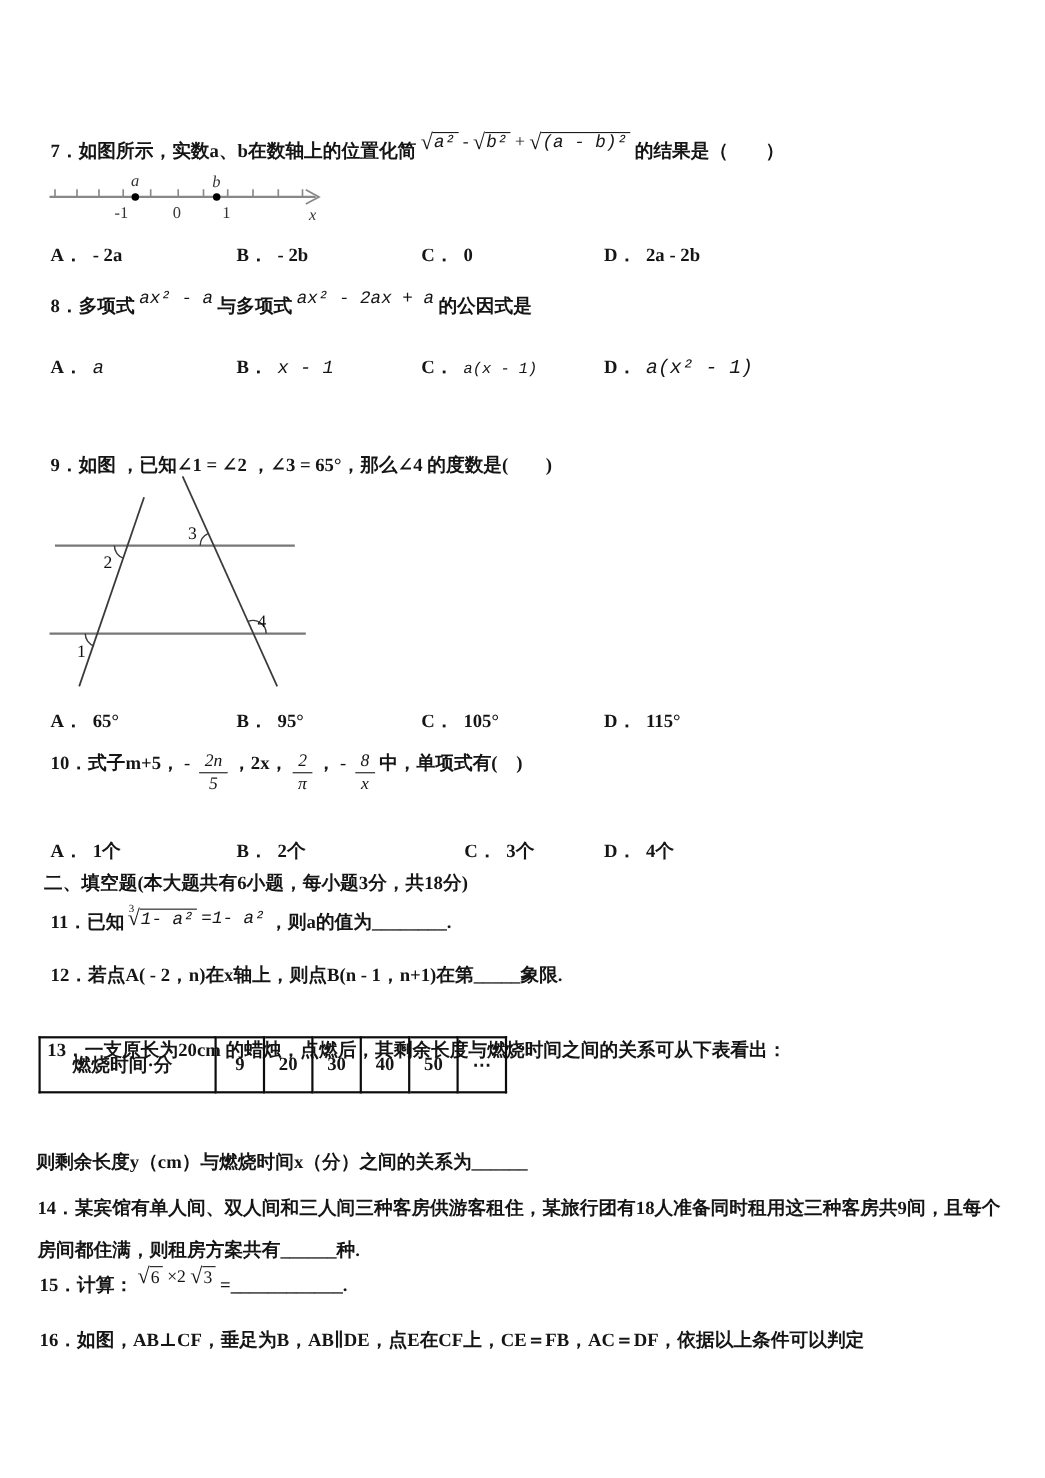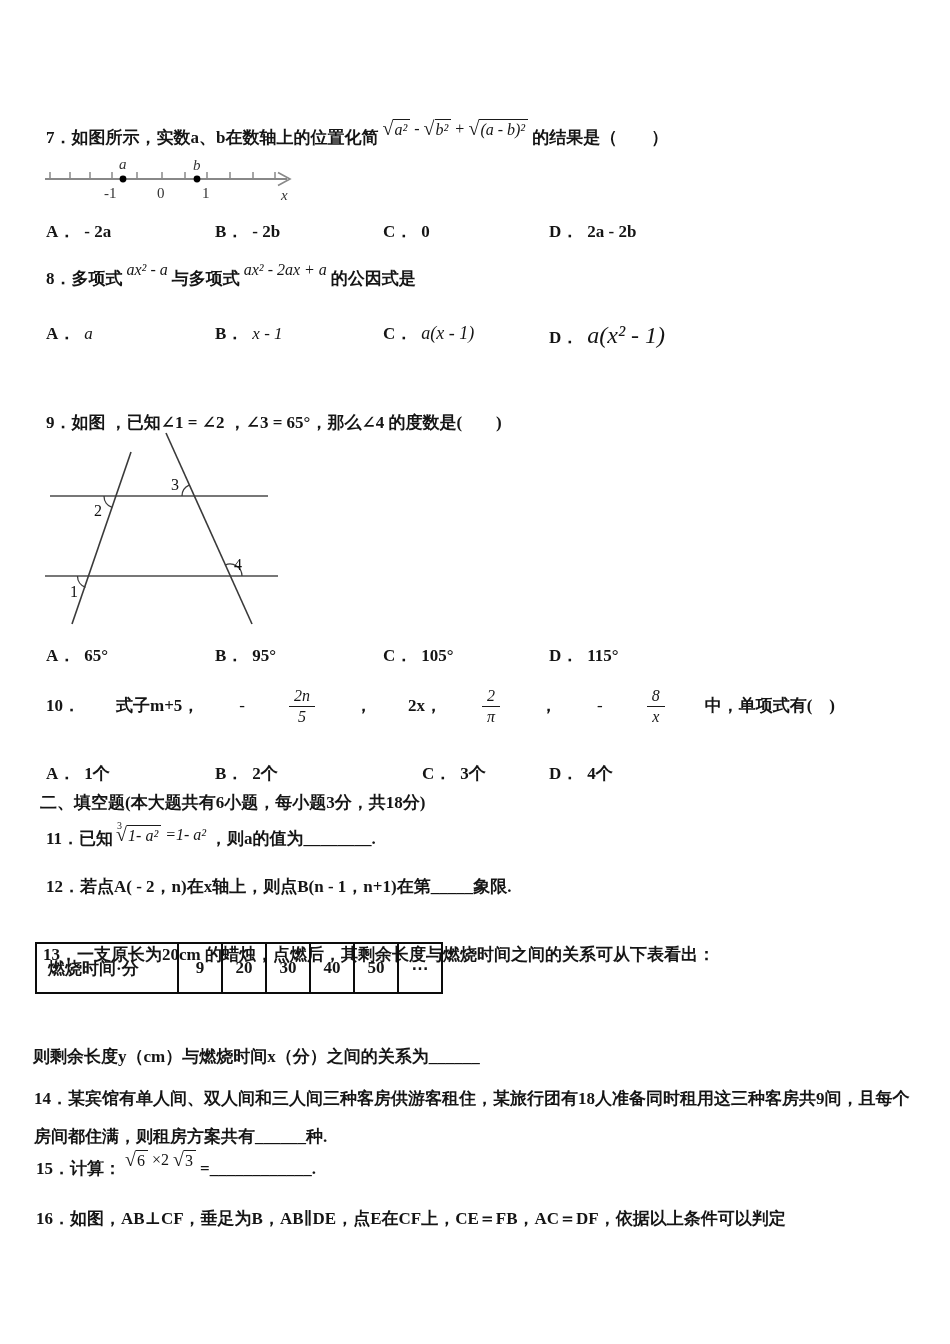--- a/index.html
+++ b/index.html
@@ -7,34 +7,34 @@
     width:950px;height:1344px;position:relative;background:#ffffff;
     font-family:"Liberation Serif","DejaVu Serif",serif;color:#151515;
     overflow:hidden;
   }
   .line{position:absolute;left:46px;white-space:nowrap;}
   .q{font-weight:700;font-size:17px;line-height:1.35;}
   .wrap{white-space:normal;}
   .opt-row{position:absolute;left:0;width:950px;height:26px;}
   .opt{position:absolute;font-weight:700;font-size:17px;white-space:nowrap;}
   .opt .ol{margin-right:9px;}
-  .m{font-style:italic;font-weight:400;}
+  .m{font-style:italic;font-weight:400;font-family:Liberation Mono, monospace;}
   .op{margin:0 4px;font-style:normal;font-weight:400;}
   .raised{position:relative;top:-9px;display:inline-flex;align-items:center;font-size:16px;margin:0 4px;}
   .sqrt{display:inline-flex;align-items:flex-start;}
   .sg{font-style:normal;font-weight:400;font-size:1.25em;line-height:0.85;transform:translateY(1px);}
   .bd{border-top:1.4px solid #1a1a1a;padding:1px 3px 0 1px;font-weight:400;line-height:1.1;}
   .rootidx{font-style:normal;font-weight:400;font-size:10px;position:relative;top:-6px;margin-right:-6px;z-index:1;}
   .frac{display:inline-flex;flex-direction:column;align-items:center;font-style:italic;font-weight:400;line-height:1.1;margin:0 4px;font-size:16px;vertical-align:middle;}
   .frac .fn{border-bottom:1.5px solid #1a1a1a;padding:0 5px 1px;}
   .frac .fd{padding-top:1px;}
-  .vflex{display:flex;align-items:center;gap:36px;}
+  .vflex{display:flex;align-items:flex-start;}
   .ctable{position:absolute;left:35px;top:942px;border-collapse:collapse;}
   .ctable td{border:2px solid #0c0c0c;font-weight:700;font-size:17px;height:46px;text-align:center;}
-  .ctable td.lbl{width:128px;text-align:left;padding-left:11px;}
+  .ctable td.lbl{width:128px;text-align:left;padding-left:29px;}
   .ctable td.num{width:40px;}
   svg text{font-family:"Liberation Serif","DejaVu Serif",serif;}
 </style>
 </head>
 <body>
 
 <div class="line q" style="top:127px;">
   <span>7．</span><span>如图所示，实数a、b在数轴上的位置化简</span><span class="raised">
       <span class="sqrt">
         <span class="sg">√</span>
@@ -86,22 +86,22 @@
   <span class="opt" style="left:549px;"><span class="ol">D．</span><span class="ot">2a - 2b</span></span>
 </div>
 
 <div class="line q" style="top:268px;">
   <span>8．</span><span>多项式</span><span class="raised m">ax² - a</span><span>与多项式</span><span class="raised m">ax² - 2ax + a</span><span>的公因式是</span>
 </div>
 
 <div class="opt-row" style="top:322px;">
   <span class="opt" style="left:46px;"><span class="ol">A．</span><span class="ot m">a</span></span>
   <span class="opt" style="left:215px;"><span class="ol">B．</span><span class="ot m">x - 1</span></span>
-  <span class="opt" style="left:383px;"><span class="ol">C．</span><span class="ot m" style="font-size:18px;">a(x - 1)</span></span>
-  <span class="opt" style="left:549px;"><span class="ol">D．</span><span class="ot m" style="font-size:24px;">a(x² - 1)</span></span>
+  <span class="opt" style="left:383px;"><span class="ol">C．</span><span class="ot m" style="font-size:14px;">a(x - 1)</span></span>
+  <span class="opt" style="left:549px;"><span class="ol">D．</span><span class="ot m" style="font-size:18px;">a(x² - 1)</span></span>
 </div>
 
 <div class="line q" style="top:388px;margin-top:24px;">
   <span>9．</span><span>如图 ，已知∠1 = ∠2 ，∠3 = 65°，那么∠4 的度数是(　　)</span>
 </div>
 
 <svg style="position:absolute;left:40px;top:425px;" width="280" height="210" viewBox="40 425 280 210">
   <line x1="50" y1="496" x2="268" y2="496" stroke="#777" stroke-width="2"></line>
   <line x1="45" y1="576" x2="278" y2="576" stroke="#777" stroke-width="2"></line>
   <line x1="131" y1="452" x2="72" y2="624" stroke="#3a3a3a" stroke-width="1.6"></line>

